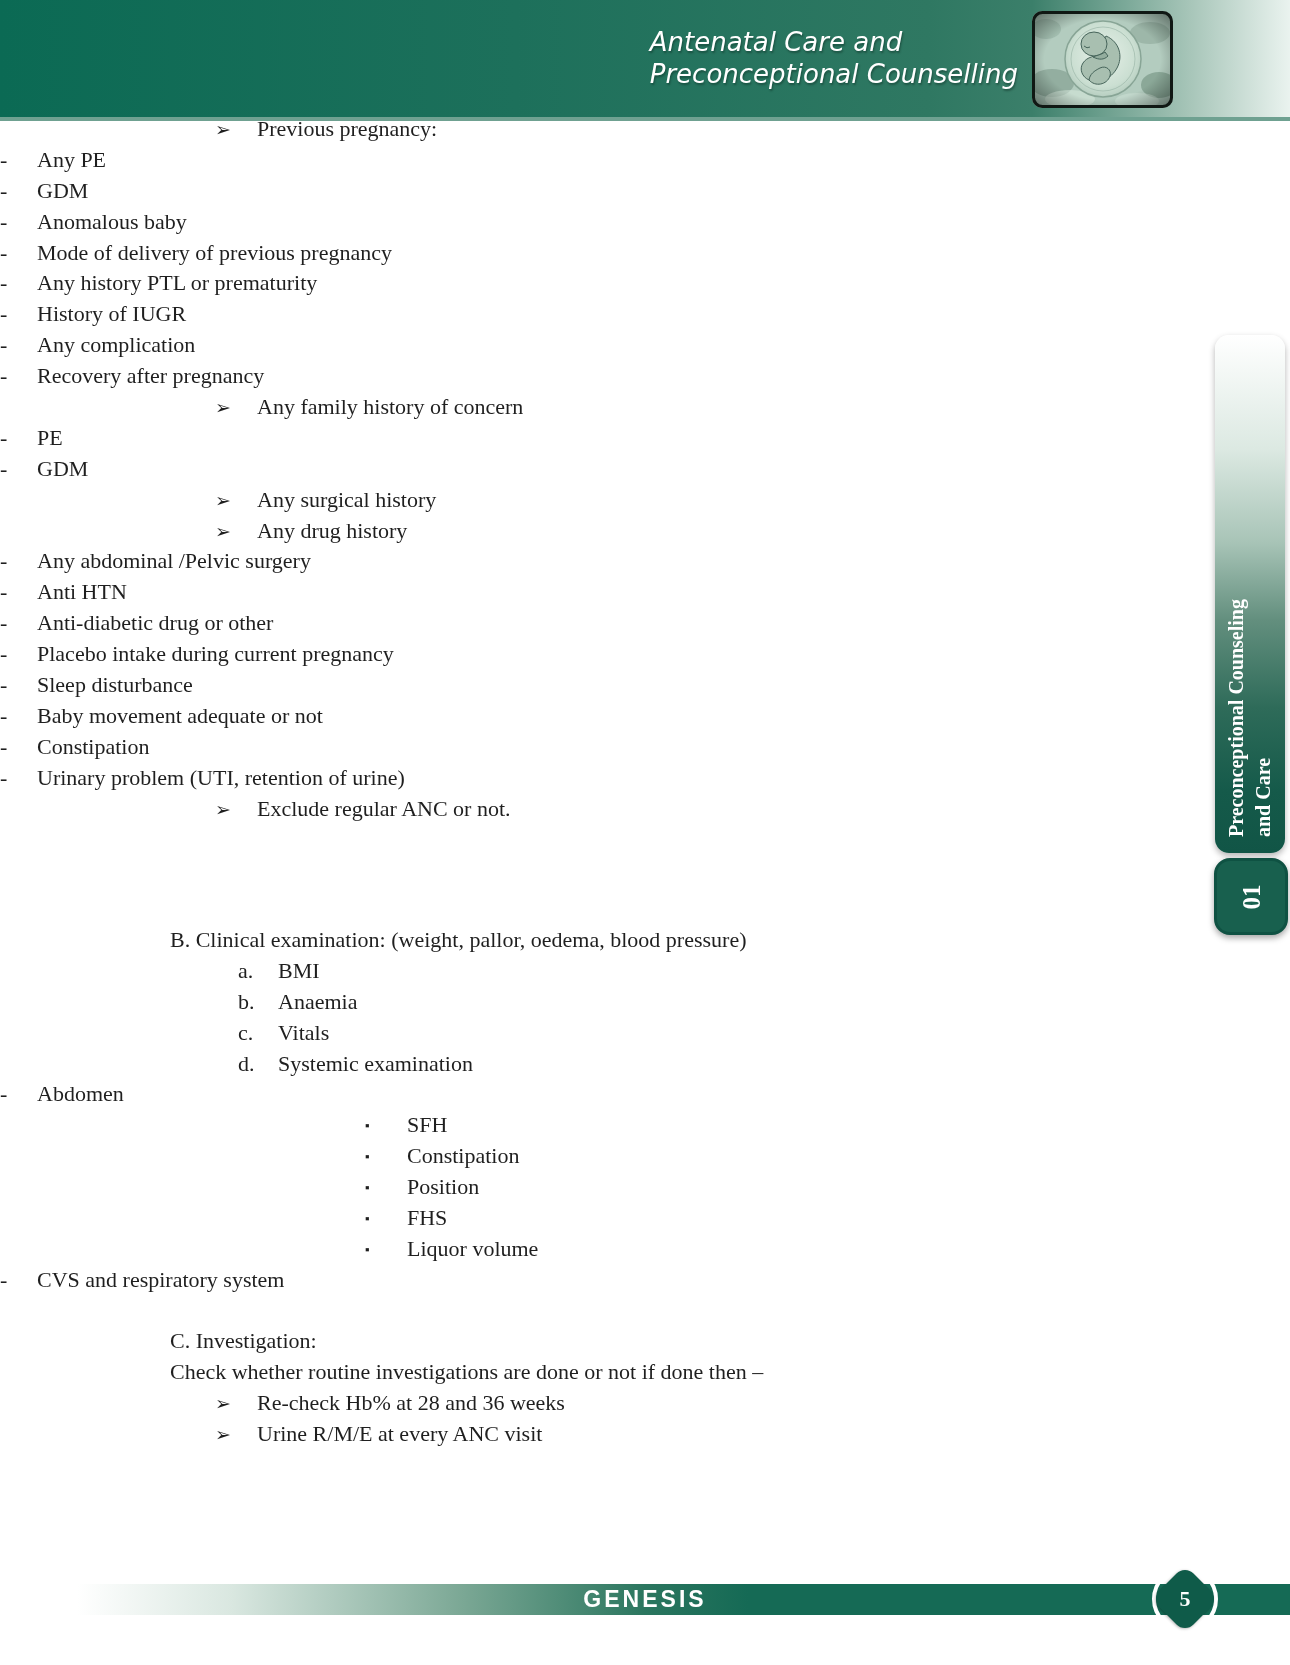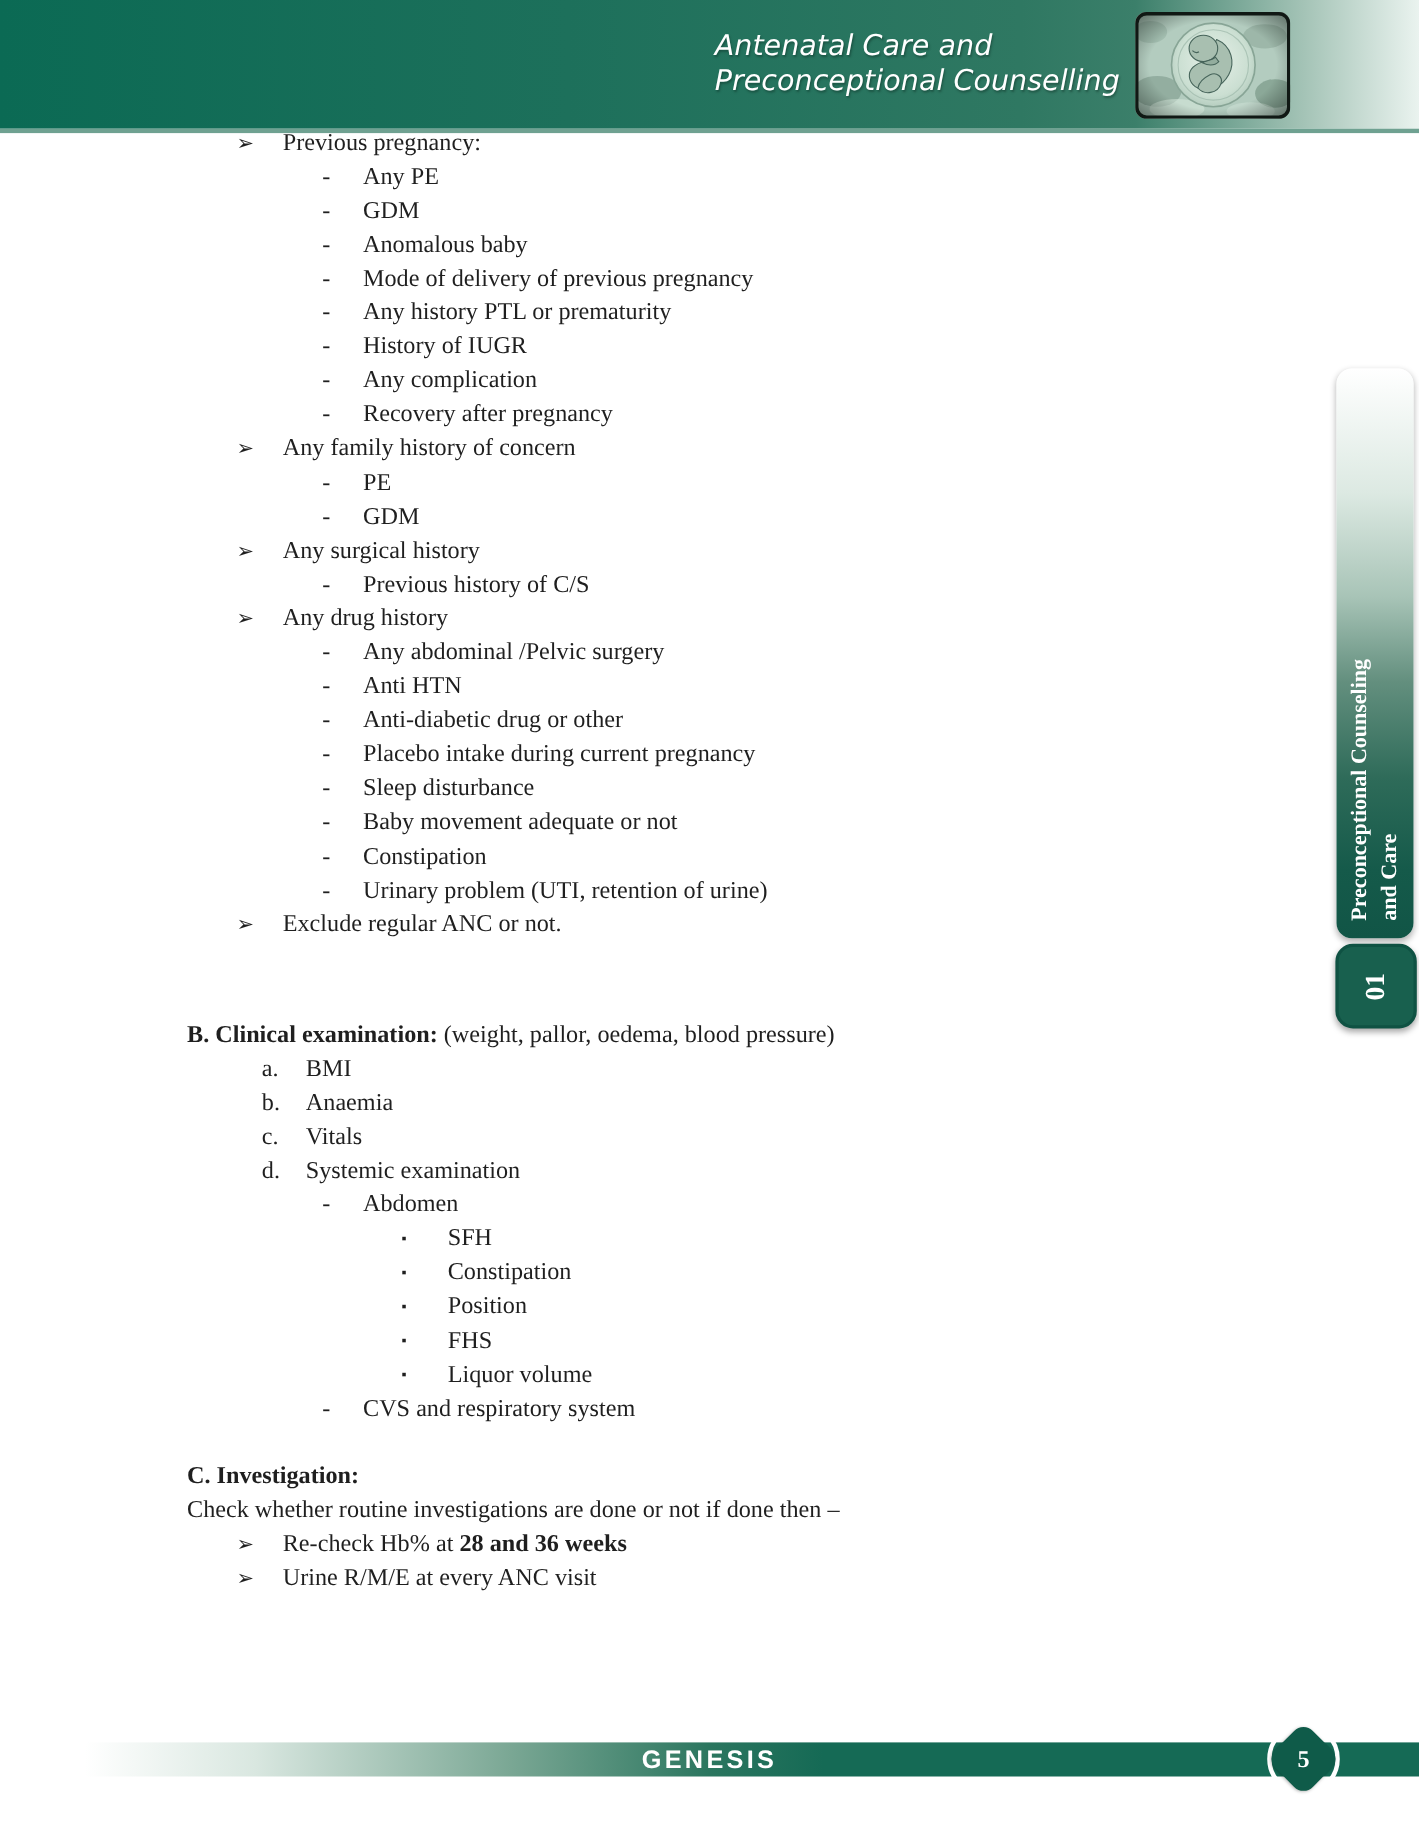--- a/index.html
+++ b/index.html
@@ -24,28 +24,28 @@
     position:absolute; left:1032px; top:11px; width:141px; height:97px;
   }
   #fetus-frame svg { display:block; }
 
   
   .textblock { position:absolute; left:0; right:90px; font-size:22px; }
   .line { height:30.9px; line-height:30.9px; white-space:nowrap; }
   .line .m { display:inline-block; }
   .l1 { padding-left:215px; }
   .l1 .m { width:42px; font-size:19px; }
-  .l2 { padding-left:293px; }
+  .l2 { }
   .l2 .m { width:37px; }
   .l3 { padding-left:365px; }
   .l3 .m { width:42px; font-size:13px; vertical-align:2px; }
   .lettered { padding-left:238px; }
   .lettered .m { width:40px; font-size:22px; }
   .flush { padding-left:170px; }
-  .bold { font-weight:bold; }
+  .bold { font-weight:normal; }
 
   #history { top:114px; }
   #clinical { top:925px; }
   #investigation { top:1326px; }
 
   
   #side-tab {
     position:absolute; left:1215px; top:335px; width:70px; height:518px;
     border-radius:14px;
     background:linear-gradient(180deg,#ffffff 0%, #dce9e2 22%, #a8c4b7 40%, #638f7e 55%, #2e6b59 72%, #155a4a 88%, #115546 100%);
@@ -149,21 +149,20 @@
     <div class="line l2"><span class="m">-</span><span>Anomalous baby</span></div>
     <div class="line l2"><span class="m">-</span><span>Mode of delivery of previous pregnancy</span></div>
     <div class="line l2"><span class="m">-</span><span>Any history PTL or prematurity</span></div>
     <div class="line l2"><span class="m">-</span><span>History of IUGR</span></div>
     <div class="line l2"><span class="m">-</span><span>Any complication</span></div>
     <div class="line l2"><span class="m">-</span><span>Recovery after pregnancy</span></div>
     <div class="line l1"><span class="m">➢</span><span>Any family history of concern</span></div>
     <div class="line l2"><span class="m">-</span><span>PE</span></div>
     <div class="line l2"><span class="m">-</span><span>GDM</span></div>
     <div class="line l1"><span class="m">➢</span><span>Any surgical history</span></div>
-    <div class="line l2"><span class="m">-</span><span>Previous history of C/S</span></div>
     <div class="line l1"><span class="m">➢</span><span>Any drug history</span></div>
     <div class="line l2"><span class="m">-</span><span>Any abdominal /Pelvic surgery</span></div>
     <div class="line l2"><span class="m">-</span><span>Anti HTN</span></div>
     <div class="line l2"><span class="m">-</span><span>Anti-diabetic drug or other</span></div>
     <div class="line l2"><span class="m">-</span><span>Placebo intake during current pregnancy</span></div>
     <div class="line l2"><span class="m">-</span><span>Sleep disturbance</span></div>
     <div class="line l2"><span class="m">-</span><span>Baby movement adequate or not</span></div>
     <div class="line l2"><span class="m">-</span><span>Constipation</span></div>
     <div class="line l2"><span class="m">-</span><span>Urinary problem (UTI, retention of urine)</span></div>
     <div class="line l1"><span class="m">➢</span><span>Exclude regular ANC or not.</span></div>

